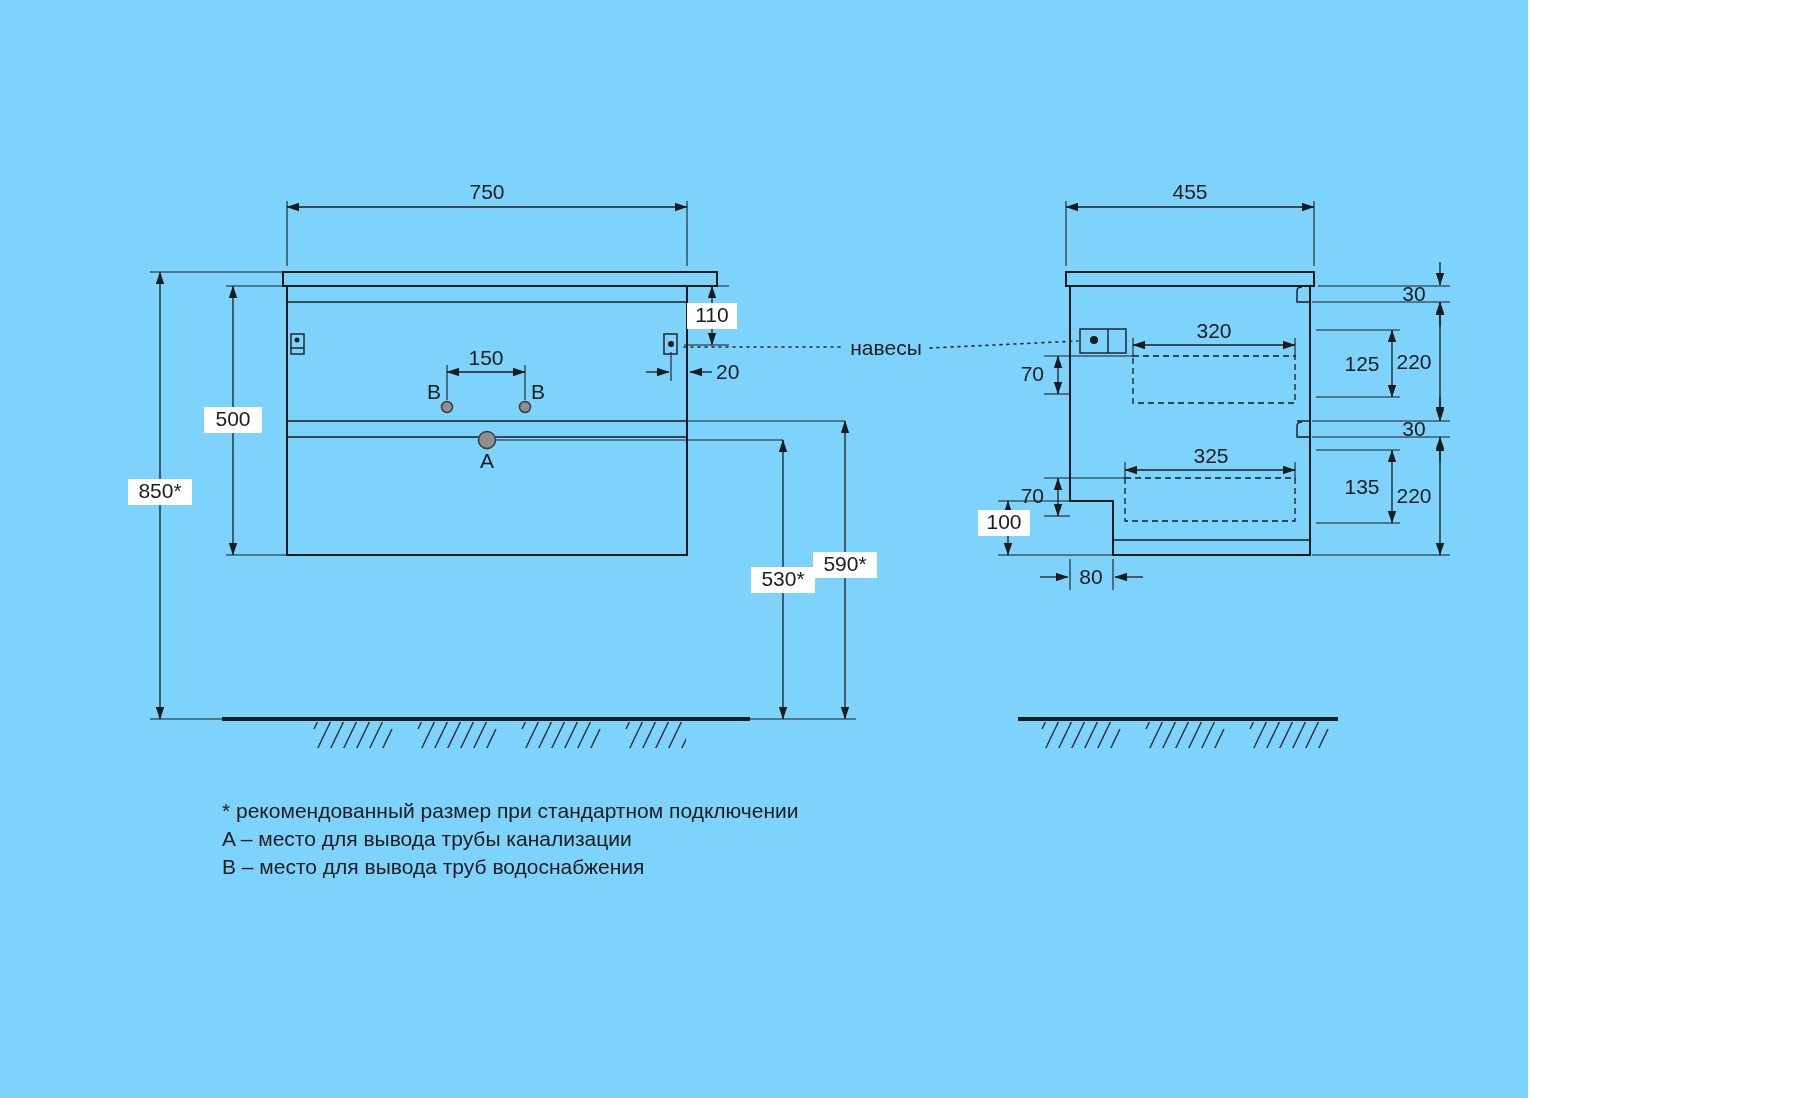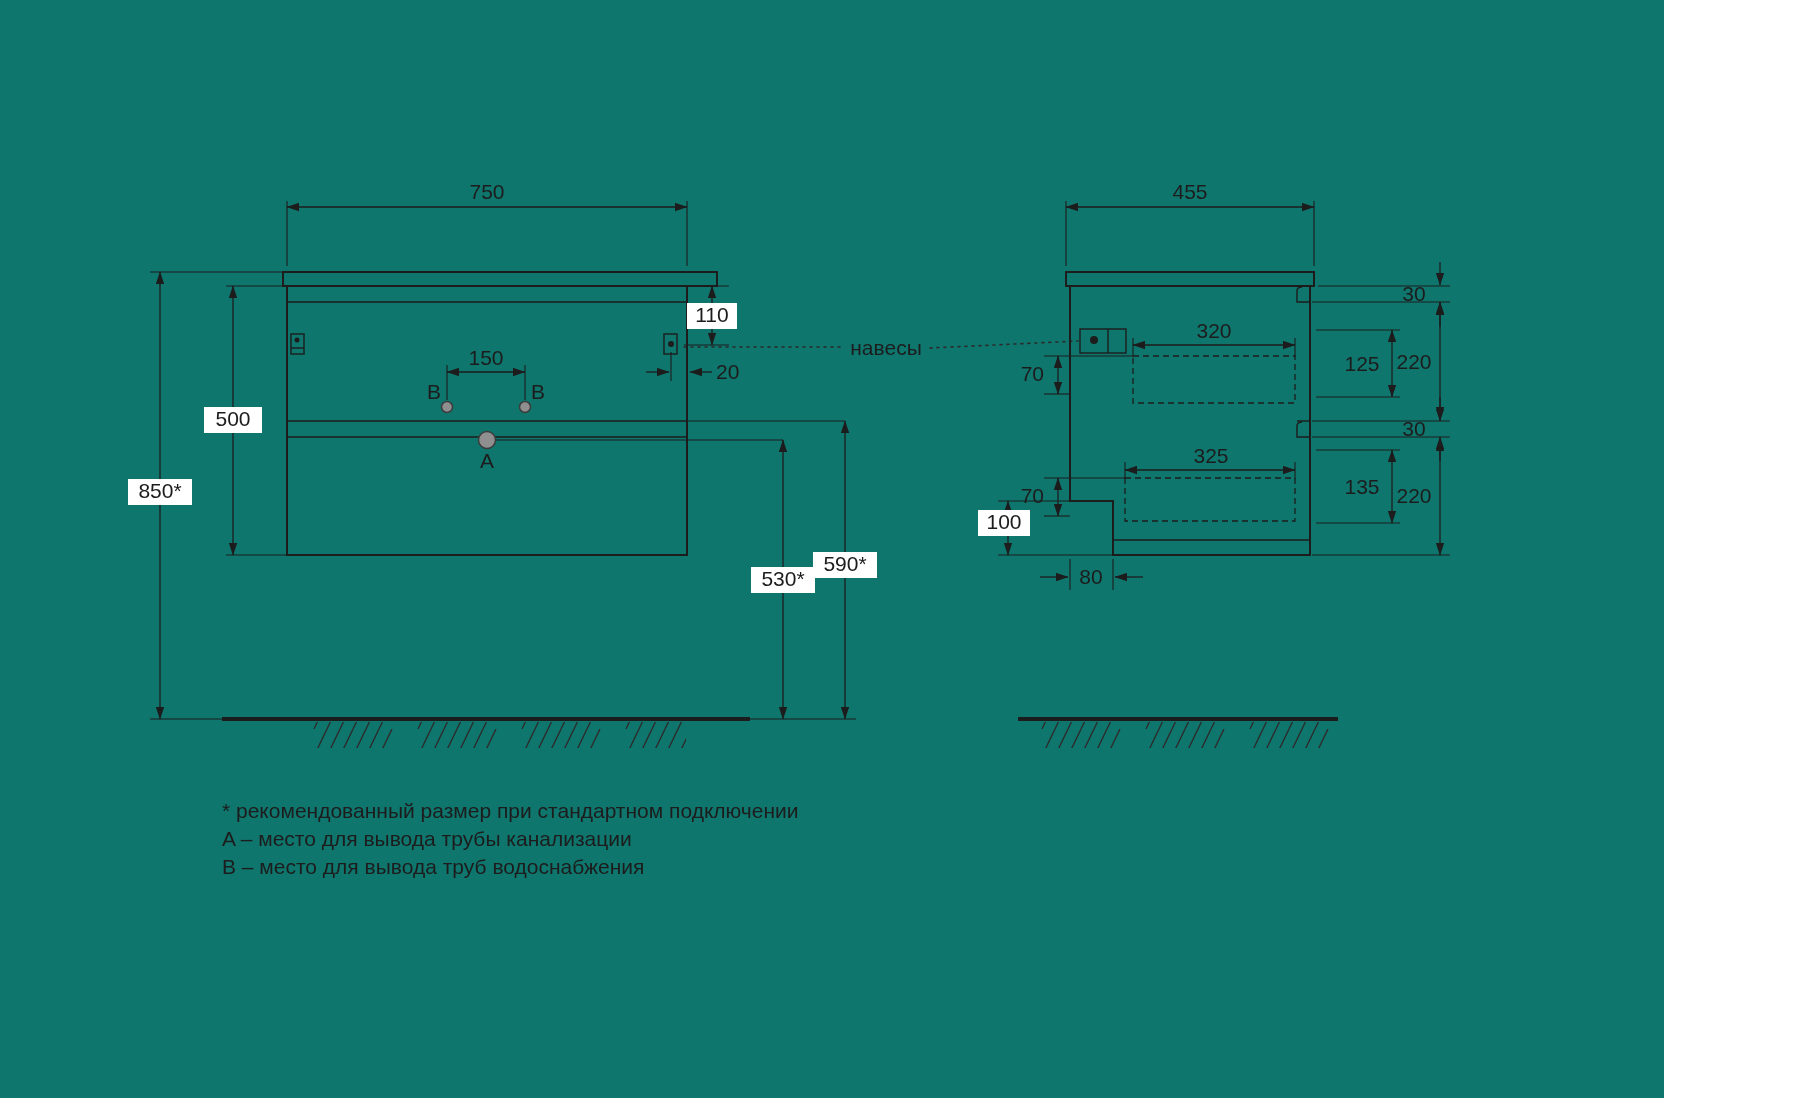--- a/index.html
+++ b/index.html
@@ -1,16 +1,16 @@
 <!DOCTYPE html>
 <html><head>
 <meta charset="utf-8">
 <style>
   html,body{margin:0;padding:0;background:#ffffff;}
-  .canvas{position:relative;width:1664px;height:1098px;background:#0f766e;overflow:hidden;}
+  .canvas{position:relative;width:1528px;height:1098px;background:#7dd3fc;overflow:hidden;}
   svg{display:block;}
   svg text{font-family:"Liberation Sans",sans-serif;font-size:21px;fill:#1c1c1c;}
   .mid{text-anchor:middle;}
   .end{text-anchor:end;}
   .outline{fill:none;stroke:#1c1c1c;stroke-width:2;}
   .thin{fill:none;stroke:#1c1c1c;stroke-width:1.4;}
   .dash{fill:none;stroke:#1c1c1c;stroke-width:1.3;stroke-dasharray:6 4;}
   .dim{fill:none;stroke:#1c1c1c;stroke-width:1.3;}
   .ext{fill:none;stroke:#1c1c1c;stroke-width:1.1;}
   .dotted{fill:none;stroke:#2a2a2a;stroke-width:1.6;stroke-dasharray:2 5;stroke-linecap:round;}

